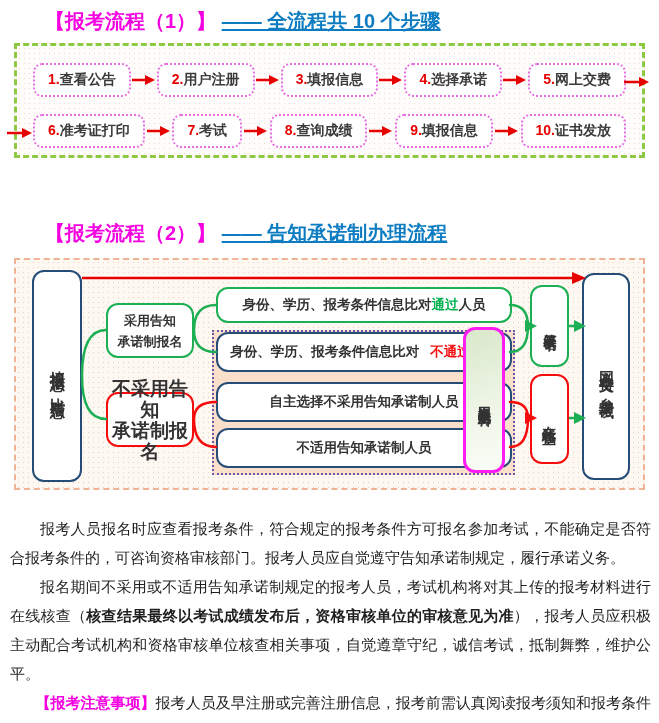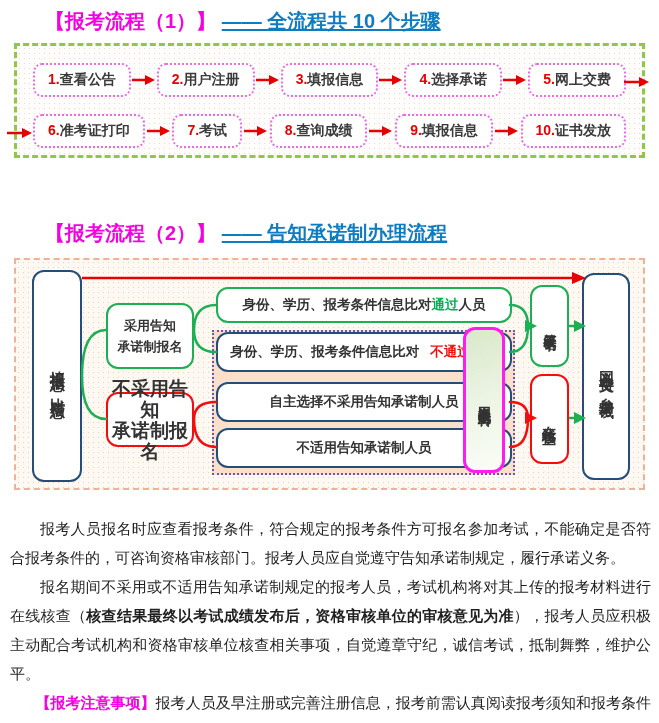--- a/index.html
+++ b/index.html
@@ -137,21 +137,21 @@
     <span class="t-magenta">【报考流程（2）】</span>
     <span class="t-blue-link">—— 告知承诺制办理流程</span>
   </div>
 
   <div class="flow2">
 
     <div class="peach-zone"></div>
 
     <div class="fbox b-navy vtext z1" style="left:16px; top:10px; width:50px; height:212px; font-size:15px;">填报信息 比对信息</div>
 
-    <div class="fbox b-green z1" style="left:90px; top:43px; width:88px; height:66px; font-size:13px; flex-direction:column; line-height:21px;">
+    <div class="fbox b-green z1" style="left:90px; top:43px; width:88px; height:55px; font-size:13px; flex-direction:column; line-height:21px;">
       <span>采用告知</span>
       <span>承诺制报名</span>
     </div>
 
     <div class="fbox b-red z1" style="left:90px; top:132px; width:88px; height:55px; font-size:19px; flex-direction:column; line-height:21px;">
       <span>不采用告知</span>
       <span>承诺制报名</span>
     </div>
 
     <div class="fbox b-green z1" style="left:200px; top:27px; width:296px; height:36px; font-size:13.5px;">

